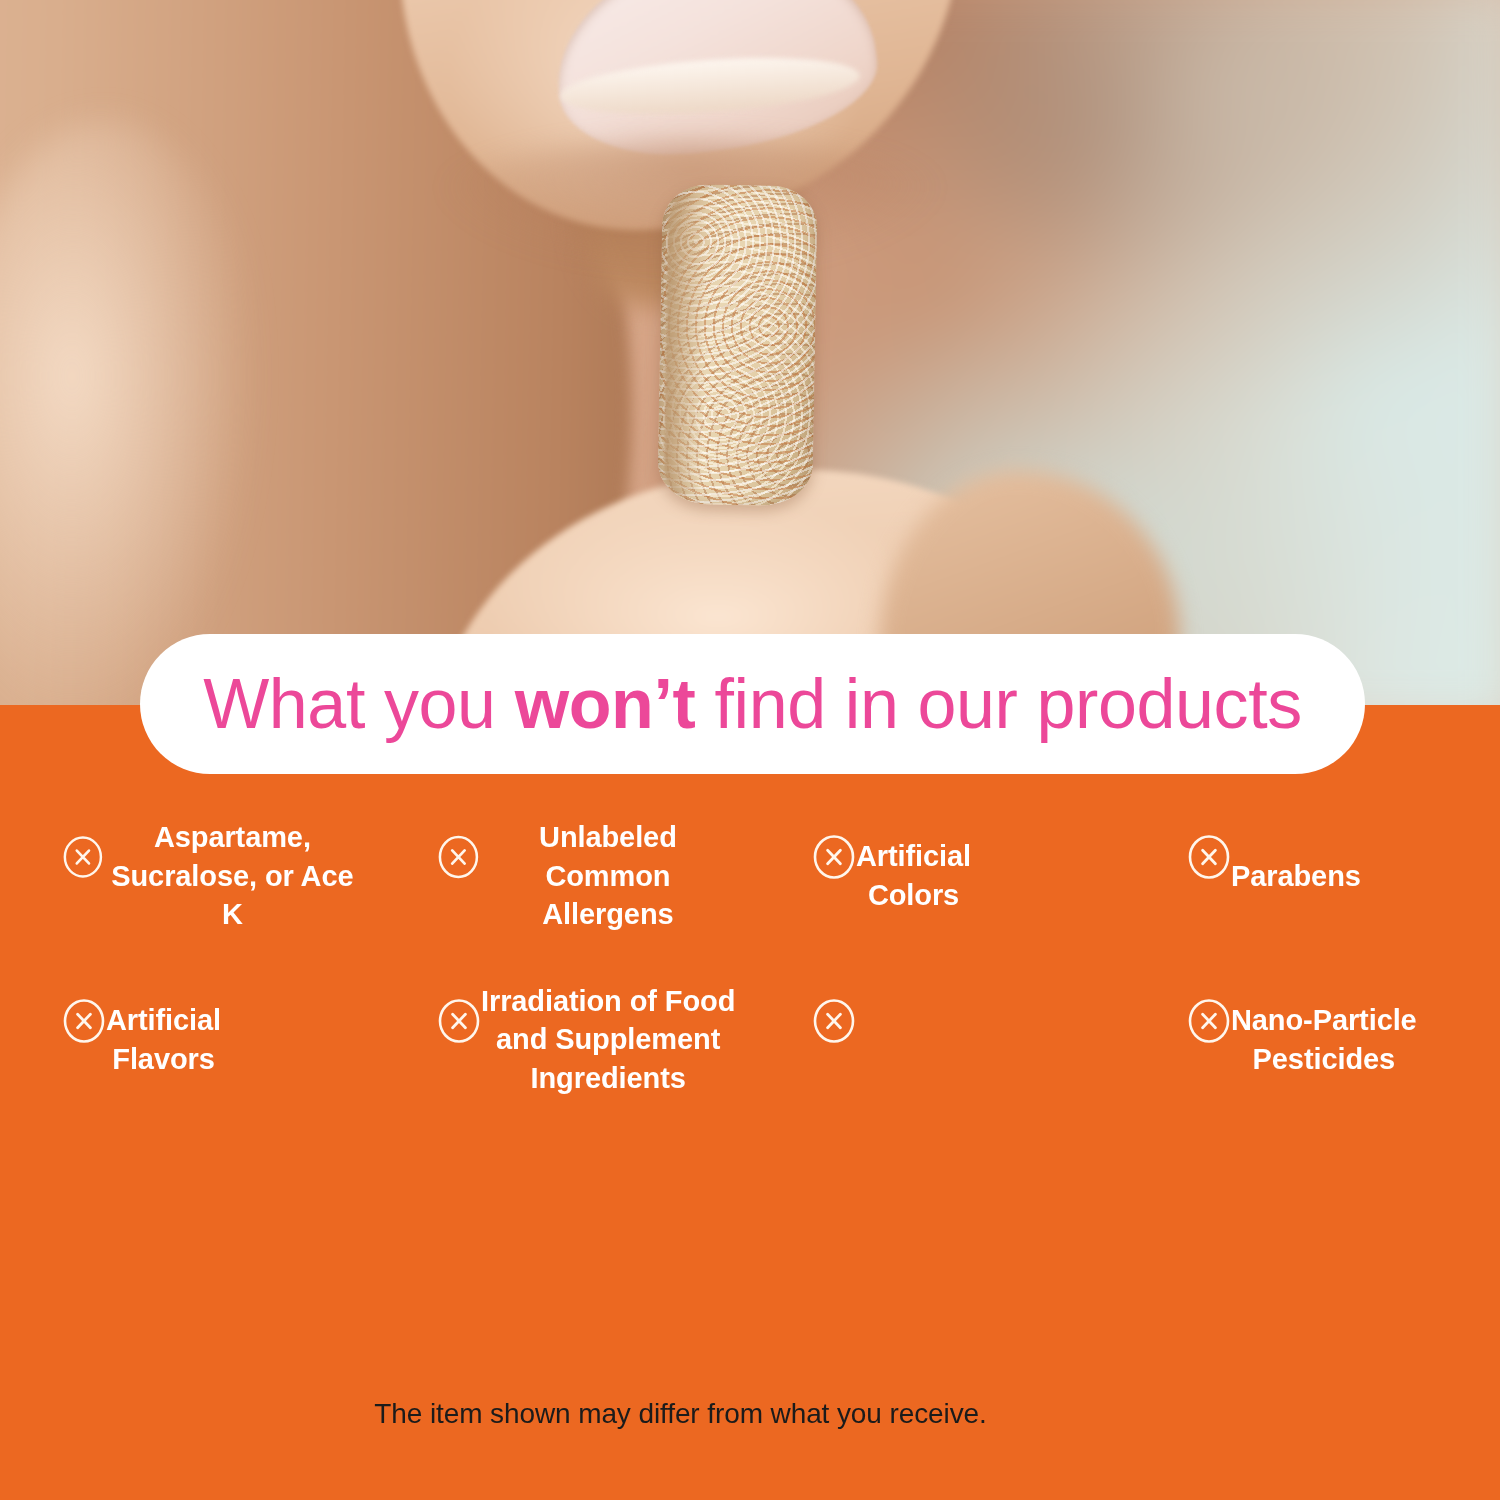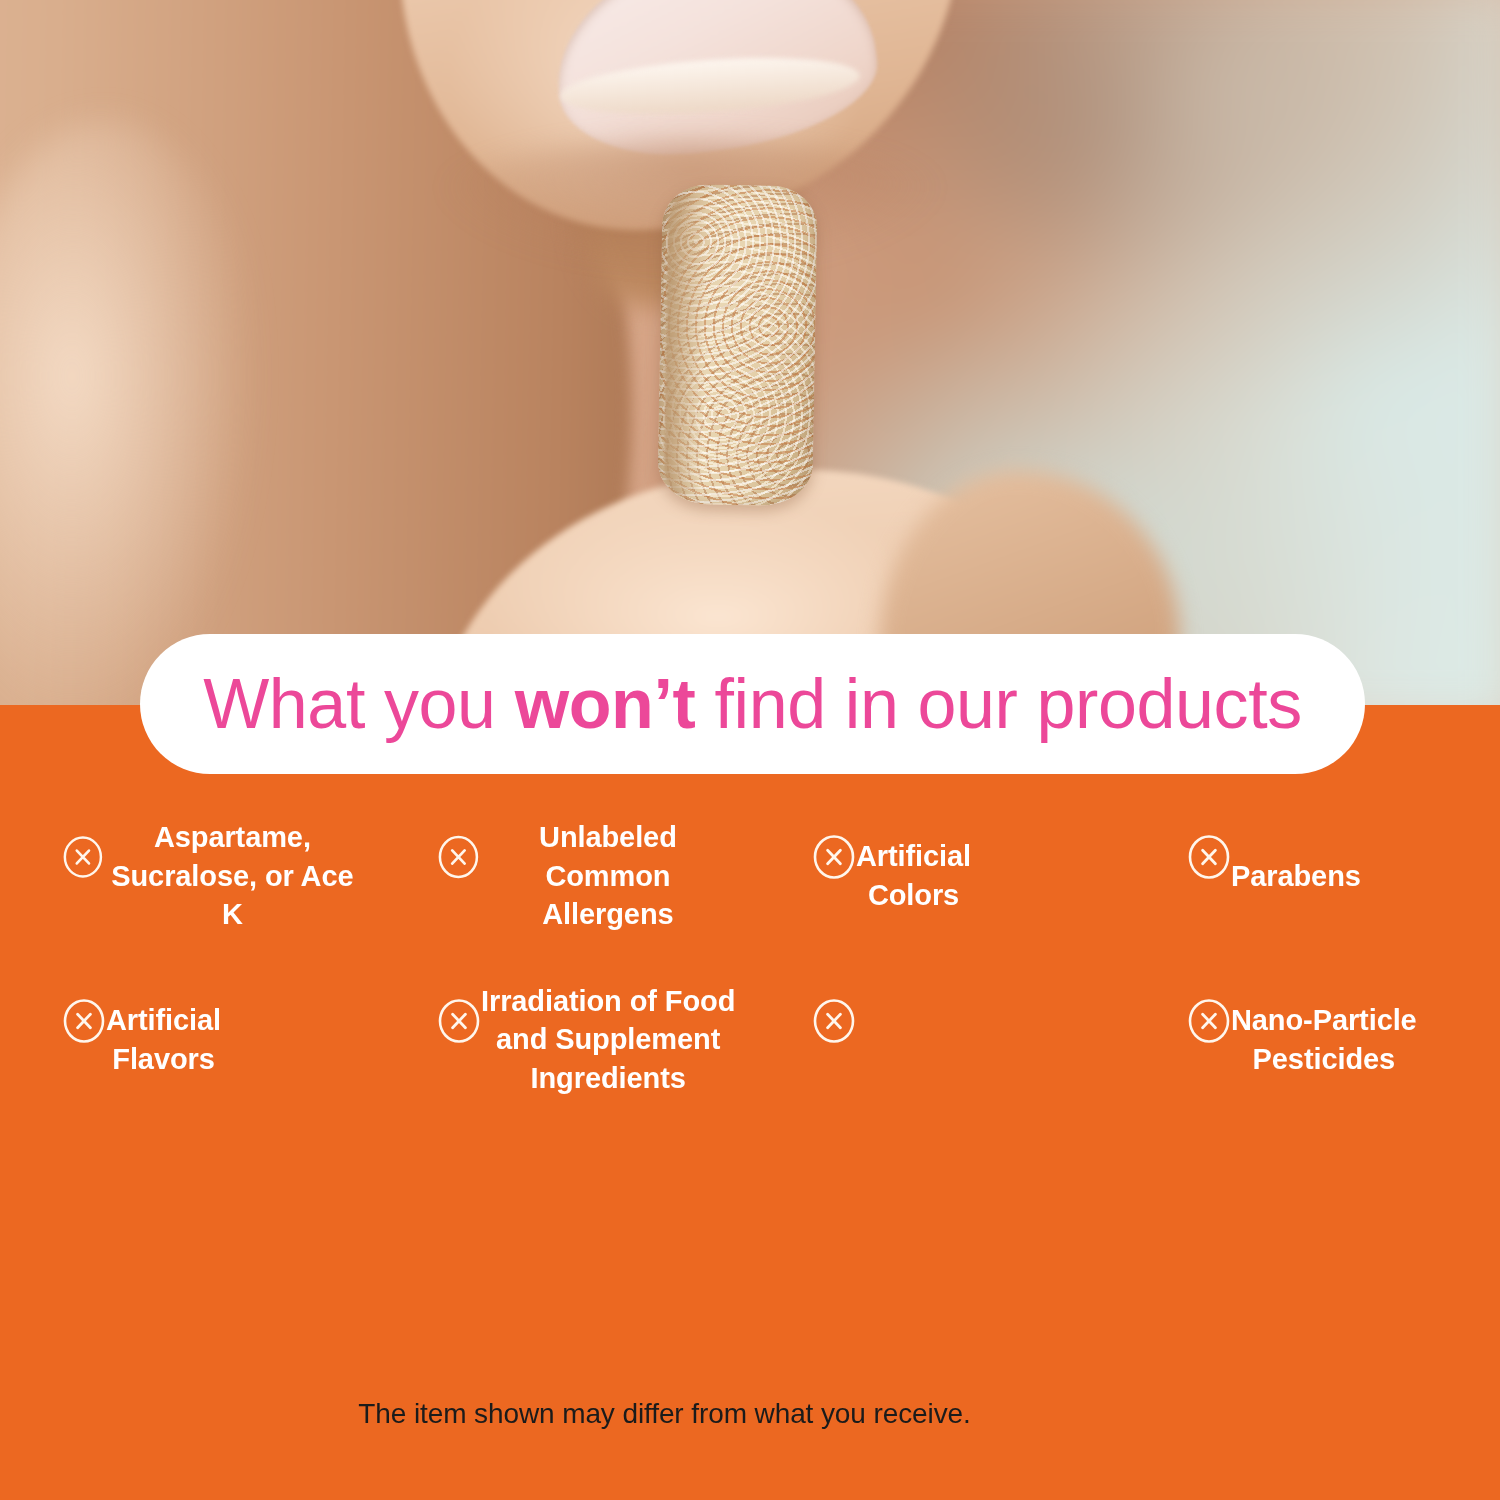--- a/index.html
+++ b/index.html
@@ -189,21 +189,21 @@
     font-weight:700;
     line-height:1.33;
     text-align:center;
     letter-spacing:-0.1px;
     white-space:pre-line;
   }
 
   
   .footer {
     position:absolute;
-    left:0; top:1398px;
+    left:16px; top:1398px;
     width:1329px;
     text-align:center;
     color:#1b1b1b;
     font-size:28px;
     font-weight:400;
     letter-spacing:-0.1px;
   }
 </style>
 </head>
 <body>

